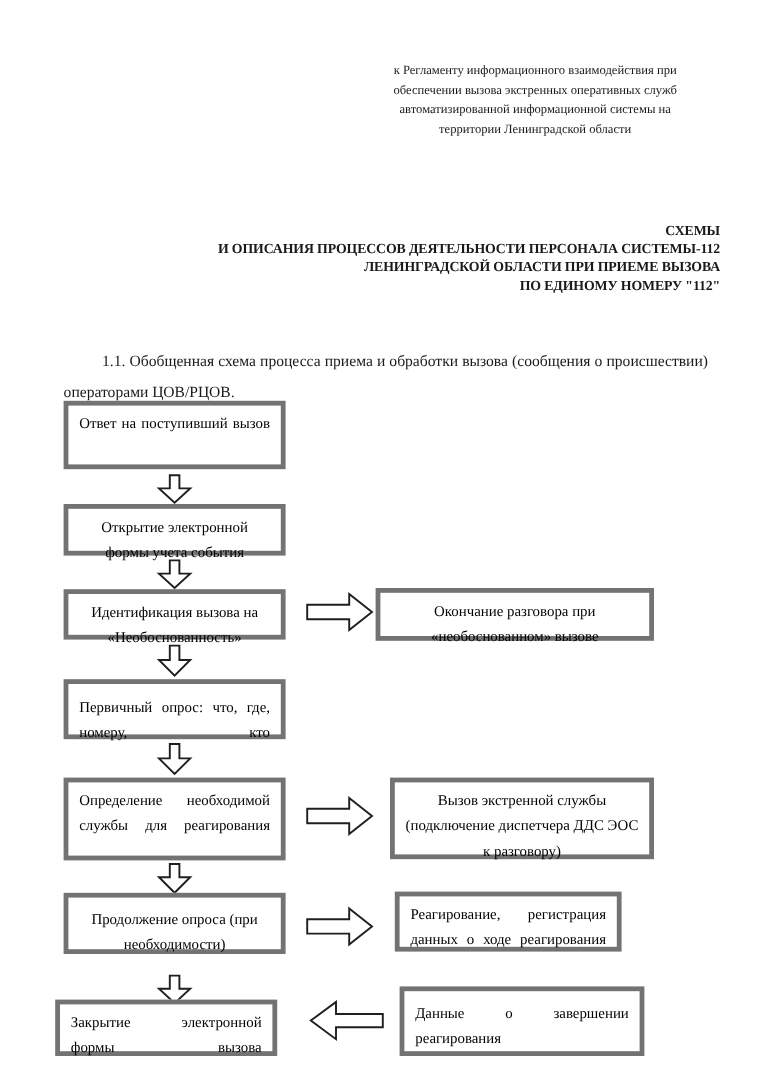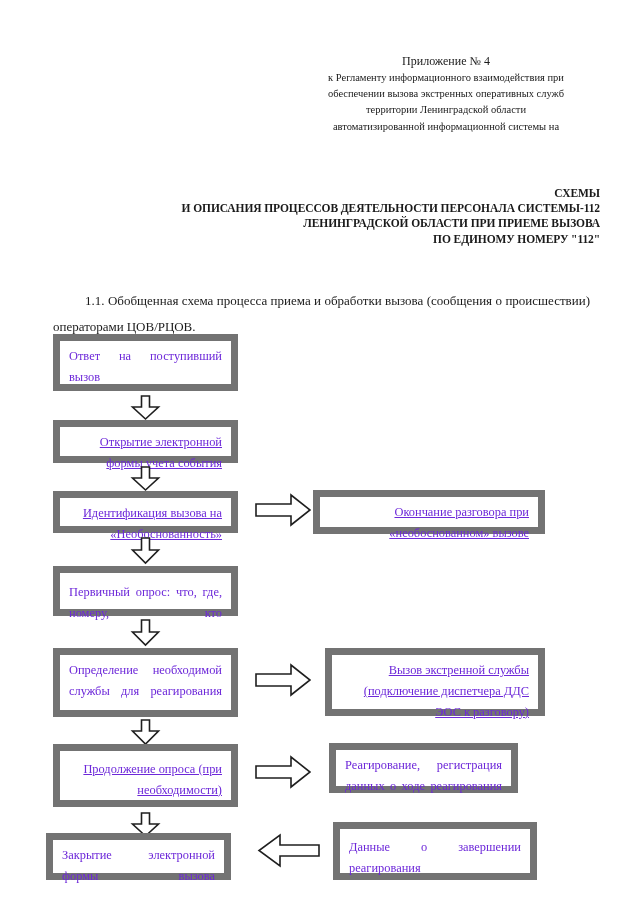--- a/index.html
+++ b/index.html
@@ -63,35 +63,34 @@
     position: absolute;
     left: 0;
     top: 0;
     width: 640px;
     height: 905px;
   }
 
   .node {
     position: absolute;
     box-sizing: border-box;
-    border: 7px solid #737373;
+    border: 4px solid #737373;
     background: #ffffff;
     font-size: 12.4px;
     line-height: 21px;
     padding: 5px 9px 4px 9px;
-    color: #6d28d9;
+    color: #000000;
   }
   .node .txt {
     display: block;
     text-align: justify;
     text-justify: inter-word;
   }
   .node .txt.left {
-    text-align: right;
-    text-decoration: underline;
+    text-align: center;
   }
   
   .node .txt.stretch::after {
     content: "";
     display: inline-block;
     width: 100%;
     height: 0;
   }
 
   
@@ -106,25 +105,24 @@
     fill: #ffffff;
     stroke: #1f1f1f;
     stroke-width: 1.6;
     stroke-linejoin: miter;
   }
 </style>
 </head>
 <body>
 
 <div class="header-block">
-  <div class="line-1">Приложение № 4</div>
   <div>к Регламенту информационного взаимодействия при</div>
   <div>обеспечении вызова экстренных оперативных служб</div>
+  <div>автоматизированной информационной системы на</div>
   <div>территории Ленинградской области</div>
-  <div>автоматизированной информационной системы на</div>
 </div>
 
 <div class="doc-title">
   <div>СХЕМЫ</div>
   <div>И ОПИСАНИЯ ПРОЦЕССОВ ДЕЯТЕЛЬНОСТИ ПЕРСОНАЛА СИСТЕМЫ-112</div>
   <div>ЛЕНИНГРАДСКОЙ ОБЛАСТИ ПРИ ПРИЕМЕ ВЫЗОВА</div>
   <div>ПО ЕДИНОМУ НОМЕРУ "112"</div>
 </div>
 
 <div class="intro-para">1.1. Обобщенная схема процесса приема и обработки вызова (сообщения о происшествии) операторами ЦОВ/РЦОВ.</div>
@@ -194,21 +192,21 @@
   <div class="node" style="left:325px; top:648px; width:220px; height:68px;">
     <span class="txt left">Вызов экстренной службы (подключение диспетчера ДДС ЭОС к разговору)</span>
   </div>
 
   <div class="arrow" style="left:131px; top:719px; width:29px; height:26px;">
     <svg width="29" height="26" viewBox="0 0 29 26">
       <polygon points="10.5,1 18.5,1 18.5,12 27.5,12 14.5,25 1.5,12 10.5,12"></polygon>
     </svg>
   </div>
 
-  <div class="node" style="left:53px; top:744px; width:185px; height:63px; padding-top:8px;">
+  <div class="node" style="left:53px; top:744px; width:185px; height:51px; padding-top:8px;">
     <span class="txt left">Продолжение опроса (при необходимости)</span>
   </div>
 
   <div class="arrow" style="left:255px; top:756px; width:56px; height:32px;">
     <svg width="56" height="32" viewBox="0 0 56 32">
       <polygon points="1,10 36,10 36,1 55,16 36,31 36,22 1,22"></polygon>
     </svg>
   </div>
 
   <div class="node" style="left:329px; top:743px; width:189px; height:50px;">

